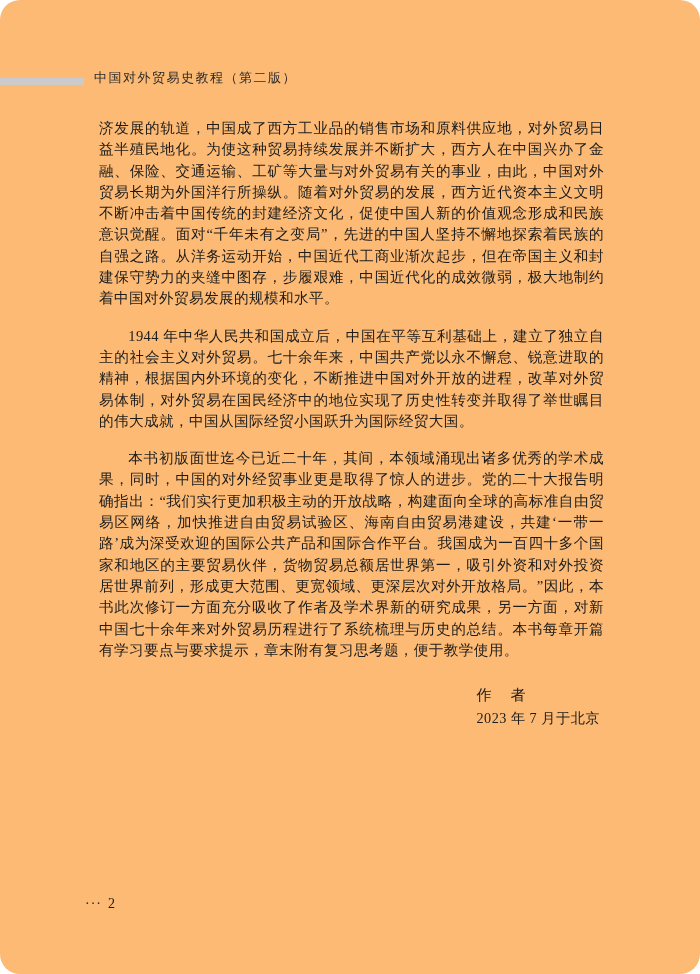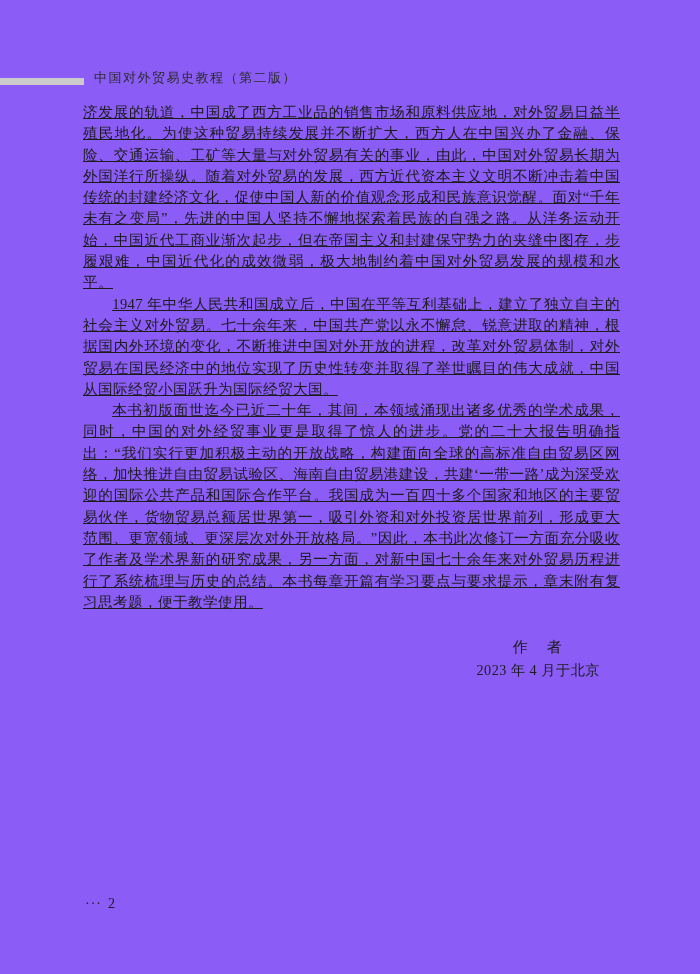--- a/index.html
+++ b/index.html
@@ -4,24 +4,25 @@
 <style>
   html, body {
     margin: 0;
     padding: 0;
     background: #ffffff;
   }
   .page {
     position: relative;
     width: 700px;
     height: 974px;
-    background: #8b5cf6;
+    background: #fdba74;
     overflow: hidden;
     font-family: "Liberation Serif", "DejaVu Serif", serif;
     color: #1c1c1c;
+    border-radius: 20px;
   }
   
   .header-bar {
     position: absolute;
     left: 0;
     top: 78px;
     width: 84px;
     height: 7px;
     background: #cbcbcb;
   }
@@ -35,42 +36,41 @@
     white-space: nowrap;
   }
   
   .body-block {
     position: absolute;
     left: 83px;
     top: 102px;
     width: 537px;
   }
   .body-block p {
-    margin: 0;
+    margin: 16px;
     font-size: 14.6px;
     line-height: 21.3px;
     text-align: justify;
     text-justify: inter-character;
     letter-spacing: 0.4px;
-    text-decoration: underline;
   }
   .body-block p.indent {
     text-indent: 2em;
   }
   
   .signature-block {
     margin-top: 23px;
     display: flex;
     flex-direction: column;
     align-items: flex-end;
     padding-right: 20px;
   }
   .signature-inner {
     display: inline-block;
-    text-align: center;
+    text-align: left;
     margin-left: 40px;
   }
   .author-sig {
     font-size: 15px;
     letter-spacing: 2px;
     line-height: 22px;
   }
   .sig-date {
     font-size: 14.2px;
     line-height: 24px;
@@ -97,27 +97,27 @@
 <body>
 
 <div class="page">
 
   <div class="header-bar"></div>
 
   <div class="running-title">中国对外贸易史教程（第二版）</div>
 
   <div class="body-block">
     <p>济发展的轨道，中国成了西方工业品的销售市场和原料供应地，对外贸易日益半殖民地化。为使这种贸易持续发展并不断扩大，西方人在中国兴办了金融、保险、交通运输、工矿等大量与对外贸易有关的事业，由此，中国对外贸易长期为外国洋行所操纵。随着对外贸易的发展，西方近代资本主义文明不断冲击着中国传统的封建经济文化，促使中国人新的价值观念形成和民族意识觉醒。面对“千年未有之变局”，先进的中国人坚持不懈地探索着民族的自强之路。从洋务运动开始，中国近代工商业渐次起步，但在帝国主义和封建保守势力的夹缝中图存，步履艰难，中国近代化的成效微弱，极大地制约着中国对外贸易发展的规模和水平。</p>
-    <p class="indent">1947 年中华人民共和国成立后，中国在平等互利基础上，建立了独立自主的社会主义对外贸易。七十余年来，中国共产党以永不懈怠、锐意进取的精神，根据国内外环境的变化，不断推进中国对外开放的进程，改革对外贸易体制，对外贸易在国民经济中的地位实现了历史性转变并取得了举世瞩目的伟大成就，中国从国际经贸小国跃升为国际经贸大国。</p>
+    <p class="indent">1944 年中华人民共和国成立后，中国在平等互利基础上，建立了独立自主的社会主义对外贸易。七十余年来，中国共产党以永不懈怠、锐意进取的精神，根据国内外环境的变化，不断推进中国对外开放的进程，改革对外贸易体制，对外贸易在国民经济中的地位实现了历史性转变并取得了举世瞩目的伟大成就，中国从国际经贸小国跃升为国际经贸大国。</p>
     <p class="indent">本书初版面世迄今已近二十年，其间，本领域涌现出诸多优秀的学术成果，同时，中国的对外经贸事业更是取得了惊人的进步。党的二十大报告明确指出：“我们实行更加积极主动的开放战略，构建面向全球的高标准自由贸易区网络，加快推进自由贸易试验区、海南自由贸易港建设，共建‘一带一路’成为深受欢迎的国际公共产品和国际合作平台。我国成为一百四十多个国家和地区的主要贸易伙伴，货物贸易总额居世界第一，吸引外资和对外投资居世界前列，形成更大范围、更宽领域、更深层次对外开放格局。”因此，本书此次修订一方面充分吸收了作者及学术界新的研究成果，另一方面，对新中国七十余年来对外贸易历程进行了系统梳理与历史的总结。本书每章开篇有学习要点与要求提示，章末附有复习思考题，便于教学使用。</p>
 
     <div class="signature-block">
       <div class="signature-inner">
         <div class="author-sig">作　者</div>
-        <div class="sig-date">2023 年 4 月于北京</div>
+        <div class="sig-date">2023 年 7 月于北京</div>
       </div>
     </div>
   </div>
 
   <div class="footer">
     <span class="dots">···</span>
     <span>2</span>
   </div>
 
 </div>

